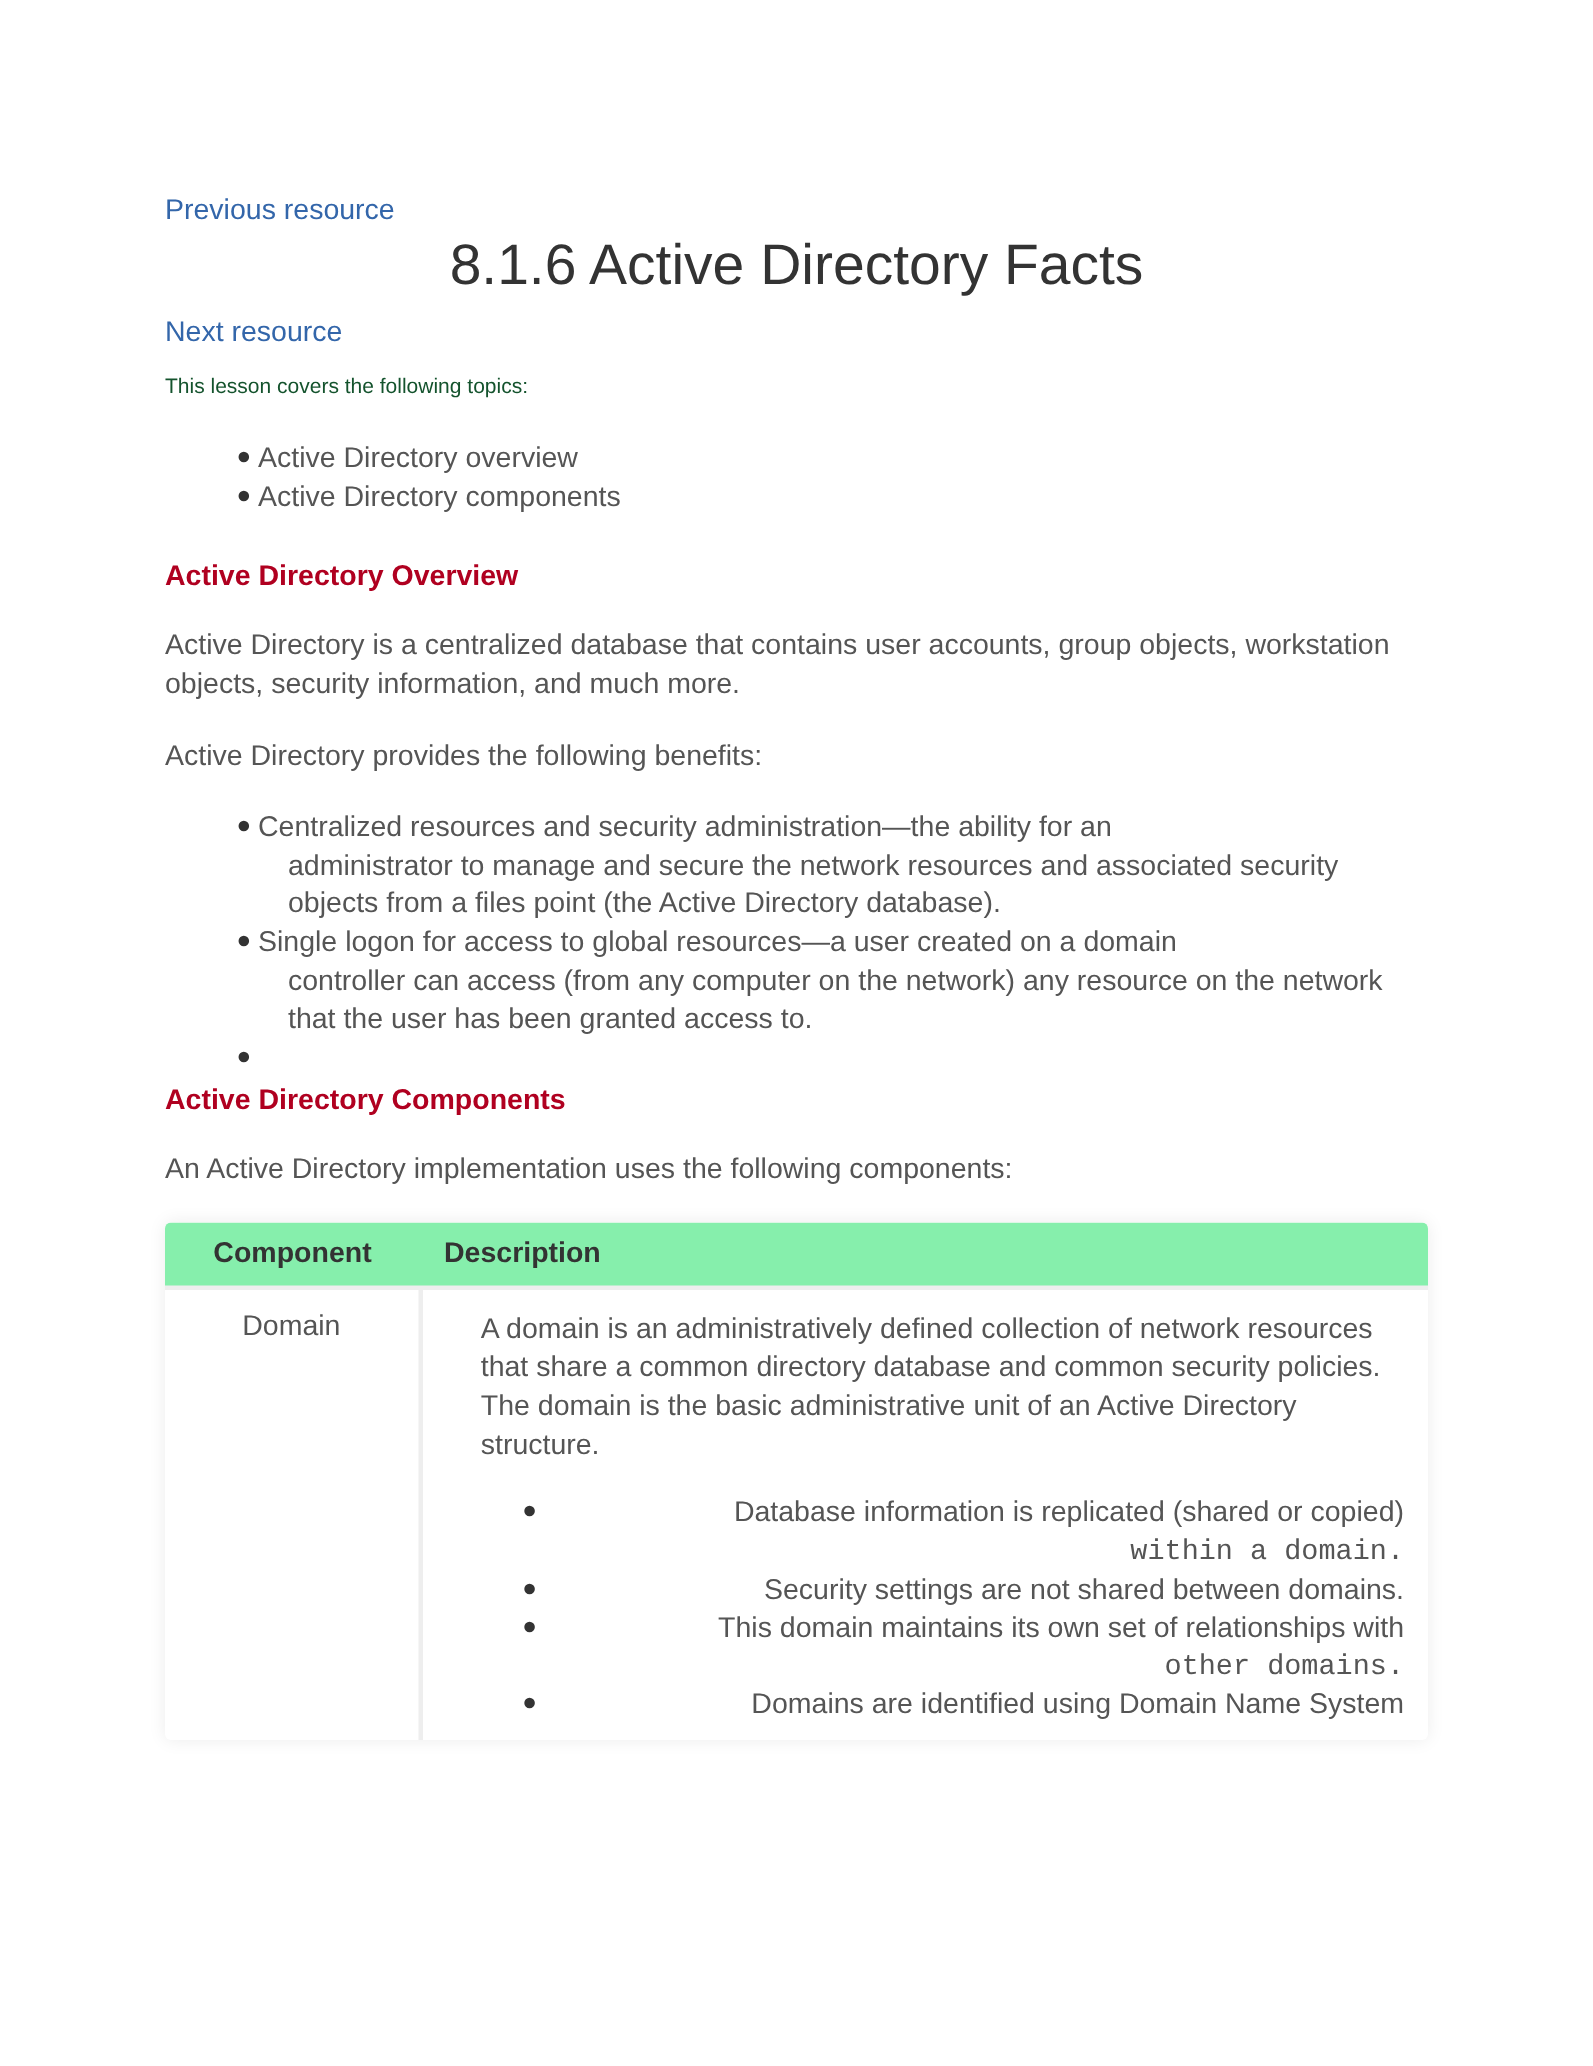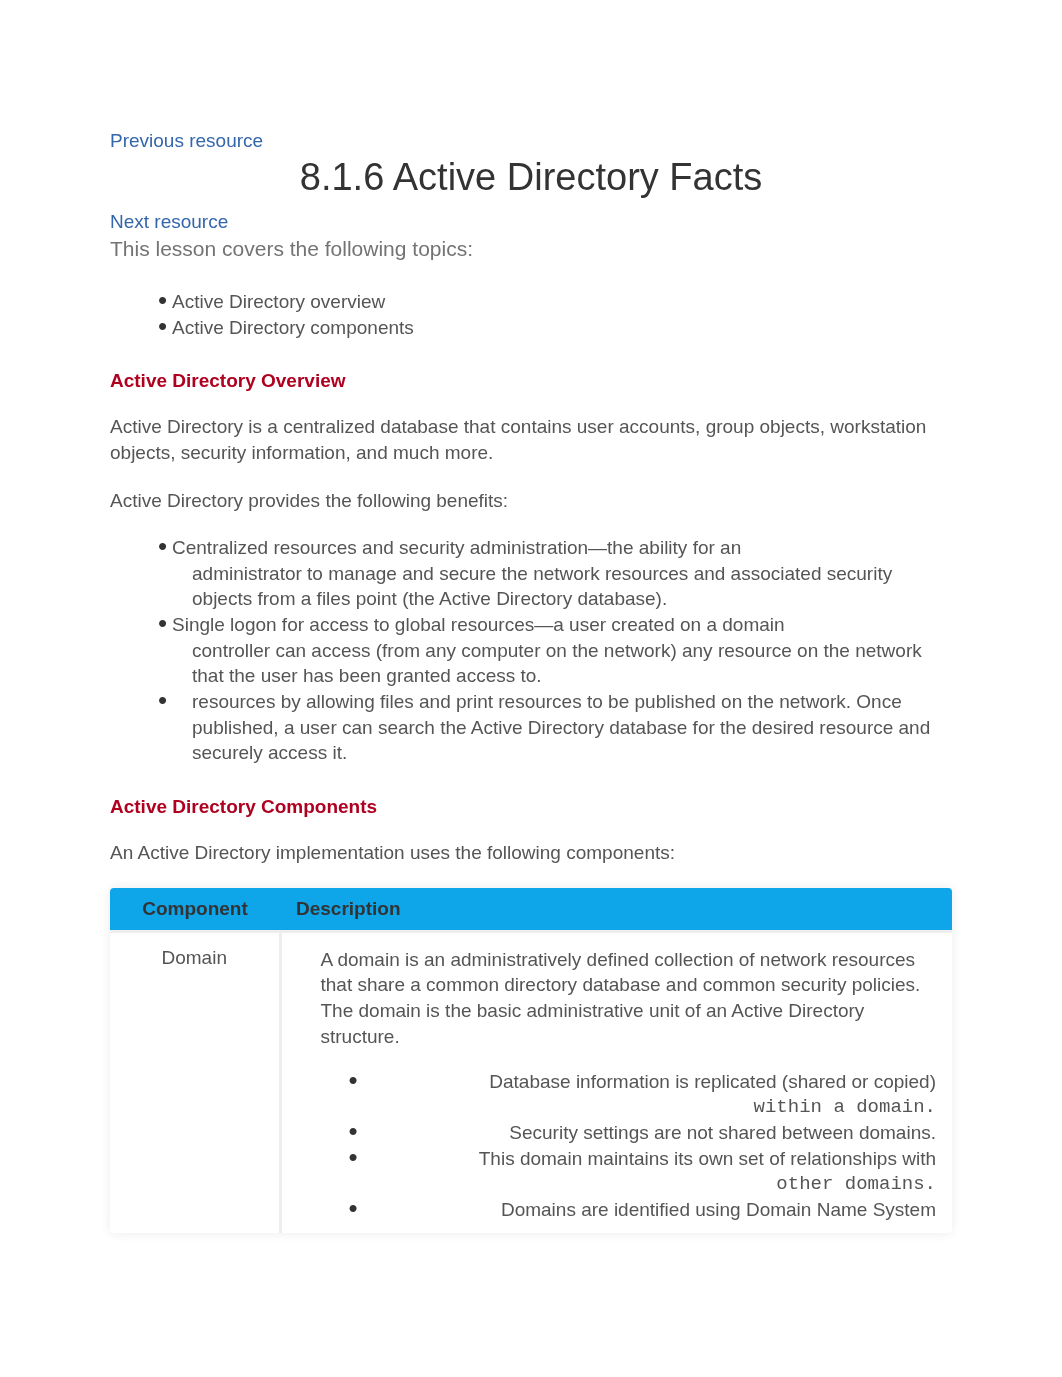--- a/index.html
+++ b/index.html
@@ -24,23 +24,23 @@
       margin-top: 12px;
     }
     h1 {
       text-align: center;
       font-size: 38px;
       font-weight: normal;
       color: #333;
       margin: 4px 0 2px 0;
     }
     .intro-text {
-      font-size: 21px;
-      color: #737373;
-      margin-top: 4px;
+      font-size: 14px;
+      color: #14532d;
+      margin-top: 16px;
       margin-bottom: 28px;
     }
     .topic-list {
       list-style: none;
       padding-left: 50px;
       margin-bottom: 30px;
     }
     .topic-list li {
       position: relative;
       padding-left: 12px;
@@ -106,21 +106,21 @@
     table {
       width: 100%;
       border-collapse: collapse;
       font-size: 19px;
     }
     th {
       text-align: left;
       font-weight: bold;
       padding: 10px 16px;
       color: #333;
-      background: #0ea5e9;
+      background: #86efac;
       border-bottom: 3px solid #eee;
     }
     th:first-child {
       text-align: center;
       width: 170px;
     }
     td {
       padding: 14px 16px 10px 16px;
       vertical-align: top;
       color: #555;
@@ -188,21 +188,20 @@
 <ul class="benefit-list">
   <li>
     <span class="wrap">Centralized resources and security administration—the ability for an</span>
     <span class="cont">administrator to manage and secure the network resources and associated security objects from a files point (the Active Directory database).</span>
   </li>
   <li>
     <span class="wrap">Single logon for access to global resources—a user created on a domain</span>
     <span class="cont">controller can access (from any computer on the network) any resource on the network that the user has been granted access to.</span>
   </li>
   <li>
-    <span class="cont">resources by allowing files and print resources to be published on the network. Once published, a user can search the Active Directory database for the desired resource and securely access it.</span>
   </li>
 </ul>
 
 <h2 class="section-heading">Active Directory Components</h2>
 
 <p class="para">An Active Directory implementation uses the following components:</p>
 
 <div class="table-wrap">
   <table>
     <thead>

